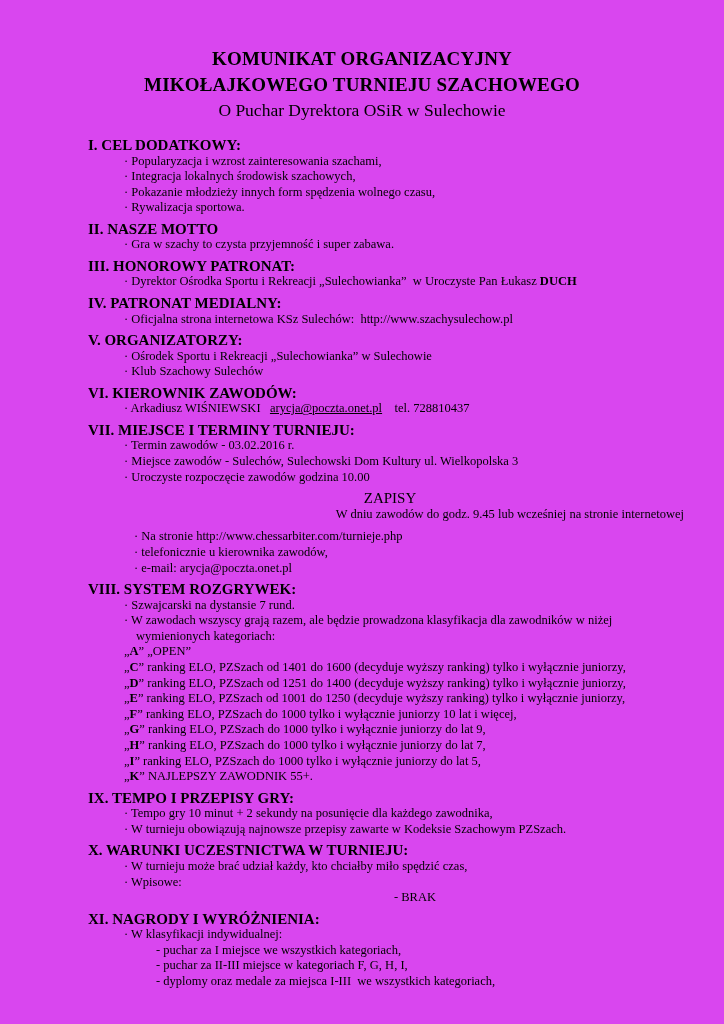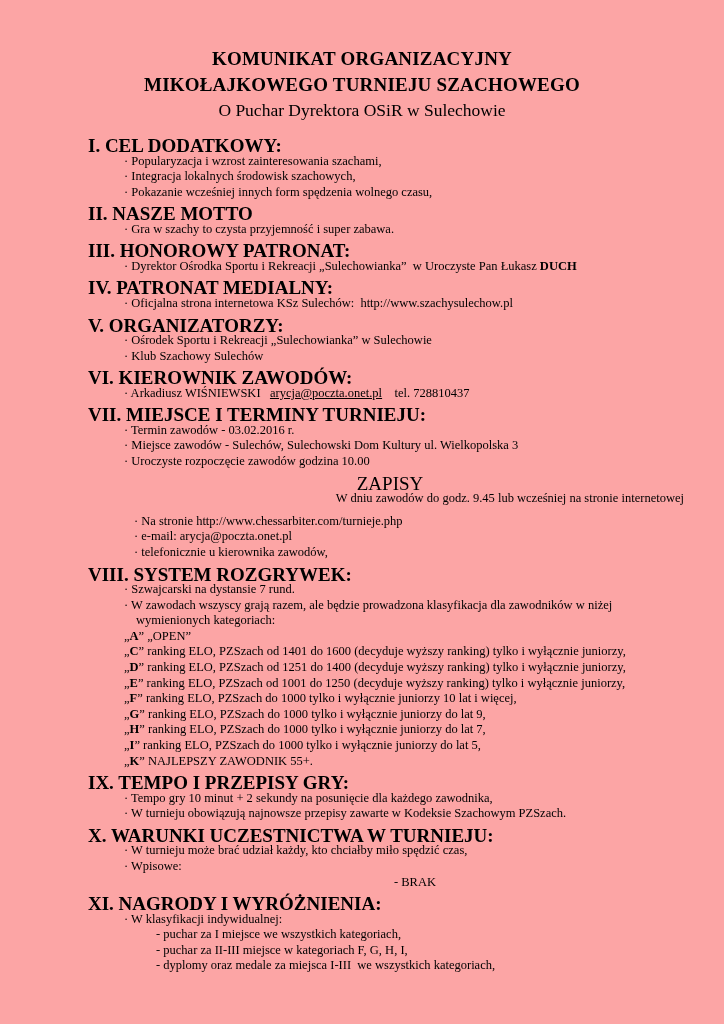--- a/index.html
+++ b/index.html
@@ -1,28 +1,28 @@
 <!DOCTYPE html>
 <html><head>
 <meta charset="utf-8">
 <style>
   html,body { margin:0; padding:0; background:#ffffff; }
   .page {
-    width:724px; height:1024px; background:#fca5a5; color:#000;
+    width:724px; height:1024px; background:#d946ef; color:#000;
     font-family:"Liberation Serif", serif;
     box-sizing:border-box; padding:46px 40px 16px 88px;
     overflow:hidden; position:relative;
   }
   .title-block { width:724px; margin-left:-88px; text-align:center; margin-bottom:16px; }
   .title-line { font-size:19px; font-weight:bold; line-height:26px; letter-spacing:0.2px; }
   .subtitle-line { font-size:17.5px; font-weight:normal; line-height:24px; }
 
   .section { margin:0; }
   .heading {
-    font-size:19px; font-weight:bold; line-height:15.5px;
+    font-size:15px; font-weight:bold; line-height:15.5px;
     margin-top:6px; white-space:pre-wrap;font-family:Liberation Serif, serif;
   }
   .heading.plain { font-weight:normal; margin-left:8px;text-align:center; }
 
   .item { font-size:12.5px; line-height:15.6px; white-space:pre-wrap; }
   .lvl0 { margin-left:24px;text-align:right; }
   .lvl1 { margin-left:36px; padding-left:12px; text-indent:-12px; }
   .lvl2 { margin-left:46px; padding-left:12px; text-indent:-12px; }
   .lvl3 { margin-left:58px;text-align:center; }
   .lvl4 { margin-left:68px; }
@@ -39,21 +39,22 @@
   <div class="title-block">
     <div class="title-line">KOMUNIKAT ORGANIZACYJNY</div>
     <div class="title-line">MIKOŁAJKOWEGO TURNIEJU SZACHOWEGO</div>
     <div class="subtitle-line">O Puchar Dyrektora OSiR w Sulechowie</div>
   </div>
   <div>
       <div class="section">
         <div class="heading">I. CEL DODATKOWY:</div>
         <div class="item lvl1"><span class="prefix">· </span><span class="">Popularyzacja i wzrost zainteresowania szachami,</span></div>
         <div class="item lvl1"><span class="prefix">· </span><span class="">Integracja lokalnych środowisk szachowych,</span></div>
-        <div class="item lvl1"><span class="prefix">· </span><span class="">Pokazanie wcześniej innych form spędzenia wolnego czasu,</span></div>
+        <div class="item lvl1"><span class="prefix">· </span><span class="">Pokazanie młodzieży innych form spędzenia wolnego czasu,</span></div>
+        <div class="item lvl1"><span class="prefix">· </span><span class="">Rywalizacja sportowa.</span></div>
       </div>
       <div class="section">
         <div class="heading">II. NASZE MOTTO</div>
         <div class="item lvl1"><span class="prefix">· </span><span class="">Gra w szachy to czysta przyjemność i super zabawa.</span></div>
       </div>
       <div class="section">
         <div class="heading">III. HONOROWY PATRONAT:</div>
         <div class="item lvl1"><span class="prefix">· </span><span class="">Dyrektor Ośrodka Sportu i Rekreacji „Sulechowianka”  w Uroczyste Pan Łukasz </span><span class="b ">DUCH</span></div>
       </div>
       <div class="section">
@@ -72,22 +73,22 @@
       <div class="section">
         <div class="heading">VII. MIEJSCE I TERMINY TURNIEJU:</div>
         <div class="item lvl1"><span class="prefix">· </span><span class="">Termin zawodów - 03.02.2016 r.</span></div>
         <div class="item lvl1"><span class="prefix">· </span><span class="">Miejsce zawodów - Sulechów, Sulechowski Dom Kultury ul. Wielkopolska 3</span></div>
         <div class="item lvl1"><span class="prefix">· </span><span class="">Uroczyste rozpoczęcie zawodów godzina 10.00</span></div>
       </div>
       <div class="section">
         <div class="heading plain">ZAPISY</div>
         <div class="item lvl0 gap"><span class="">W dniu zawodów do godz. 9.45 lub wcześniej na stronie internetowej</span></div>
         <div class="item lvl2"><span class="prefix">· </span><span class="">Na stronie http://www.chessarbiter.com/turnieje.php</span></div>
+        <div class="item lvl2"><span class="prefix">· </span><span class="">telefonicznie u kierownika zawodów,</span></div>
         <div class="item lvl2"><span class="prefix">· </span><span class="">e-mail: arycja@poczta.onet.pl</span></div>
-        <div class="item lvl2"><span class="prefix">· </span><span class="">telefonicznie u kierownika zawodów,</span></div>
       </div>
       <div class="section">
         <div class="heading">VIII. SYSTEM ROZGRYWEK:</div>
         <div class="item lvl1"><span class="prefix">· </span><span class="">Szwajcarski na dystansie 7 rund.</span></div>
         <div class="item lvl1"><span class="prefix">· </span><span class="">W zawodach wszyscy grają razem, ale będzie prowadzona klasyfikacja dla zawodników w niżej
 wymienionych kategoriach:</span></div>
         <div class="item lvl1"><span class="">„</span><span class="b ">A</span><span class="">” „OPEN”</span></div>
         <div class="item lvl1"><span class="">„</span><span class="b ">C</span><span class="">” ranking ELO, PZSzach od 1401 do 1600 (decyduje wyższy ranking) tylko i wyłącznie juniorzy,</span></div>
         <div class="item lvl1"><span class="">„</span><span class="b ">D</span><span class="">” ranking ELO, PZSzach od 1251 do 1400 (decyduje wyższy ranking) tylko i wyłącznie juniorzy,</span></div>
         <div class="item lvl1"><span class="">„</span><span class="b ">E</span><span class="">” ranking ELO, PZSzach od 1001 do 1250 (decyduje wyższy ranking) tylko i wyłącznie juniorzy,</span></div>

